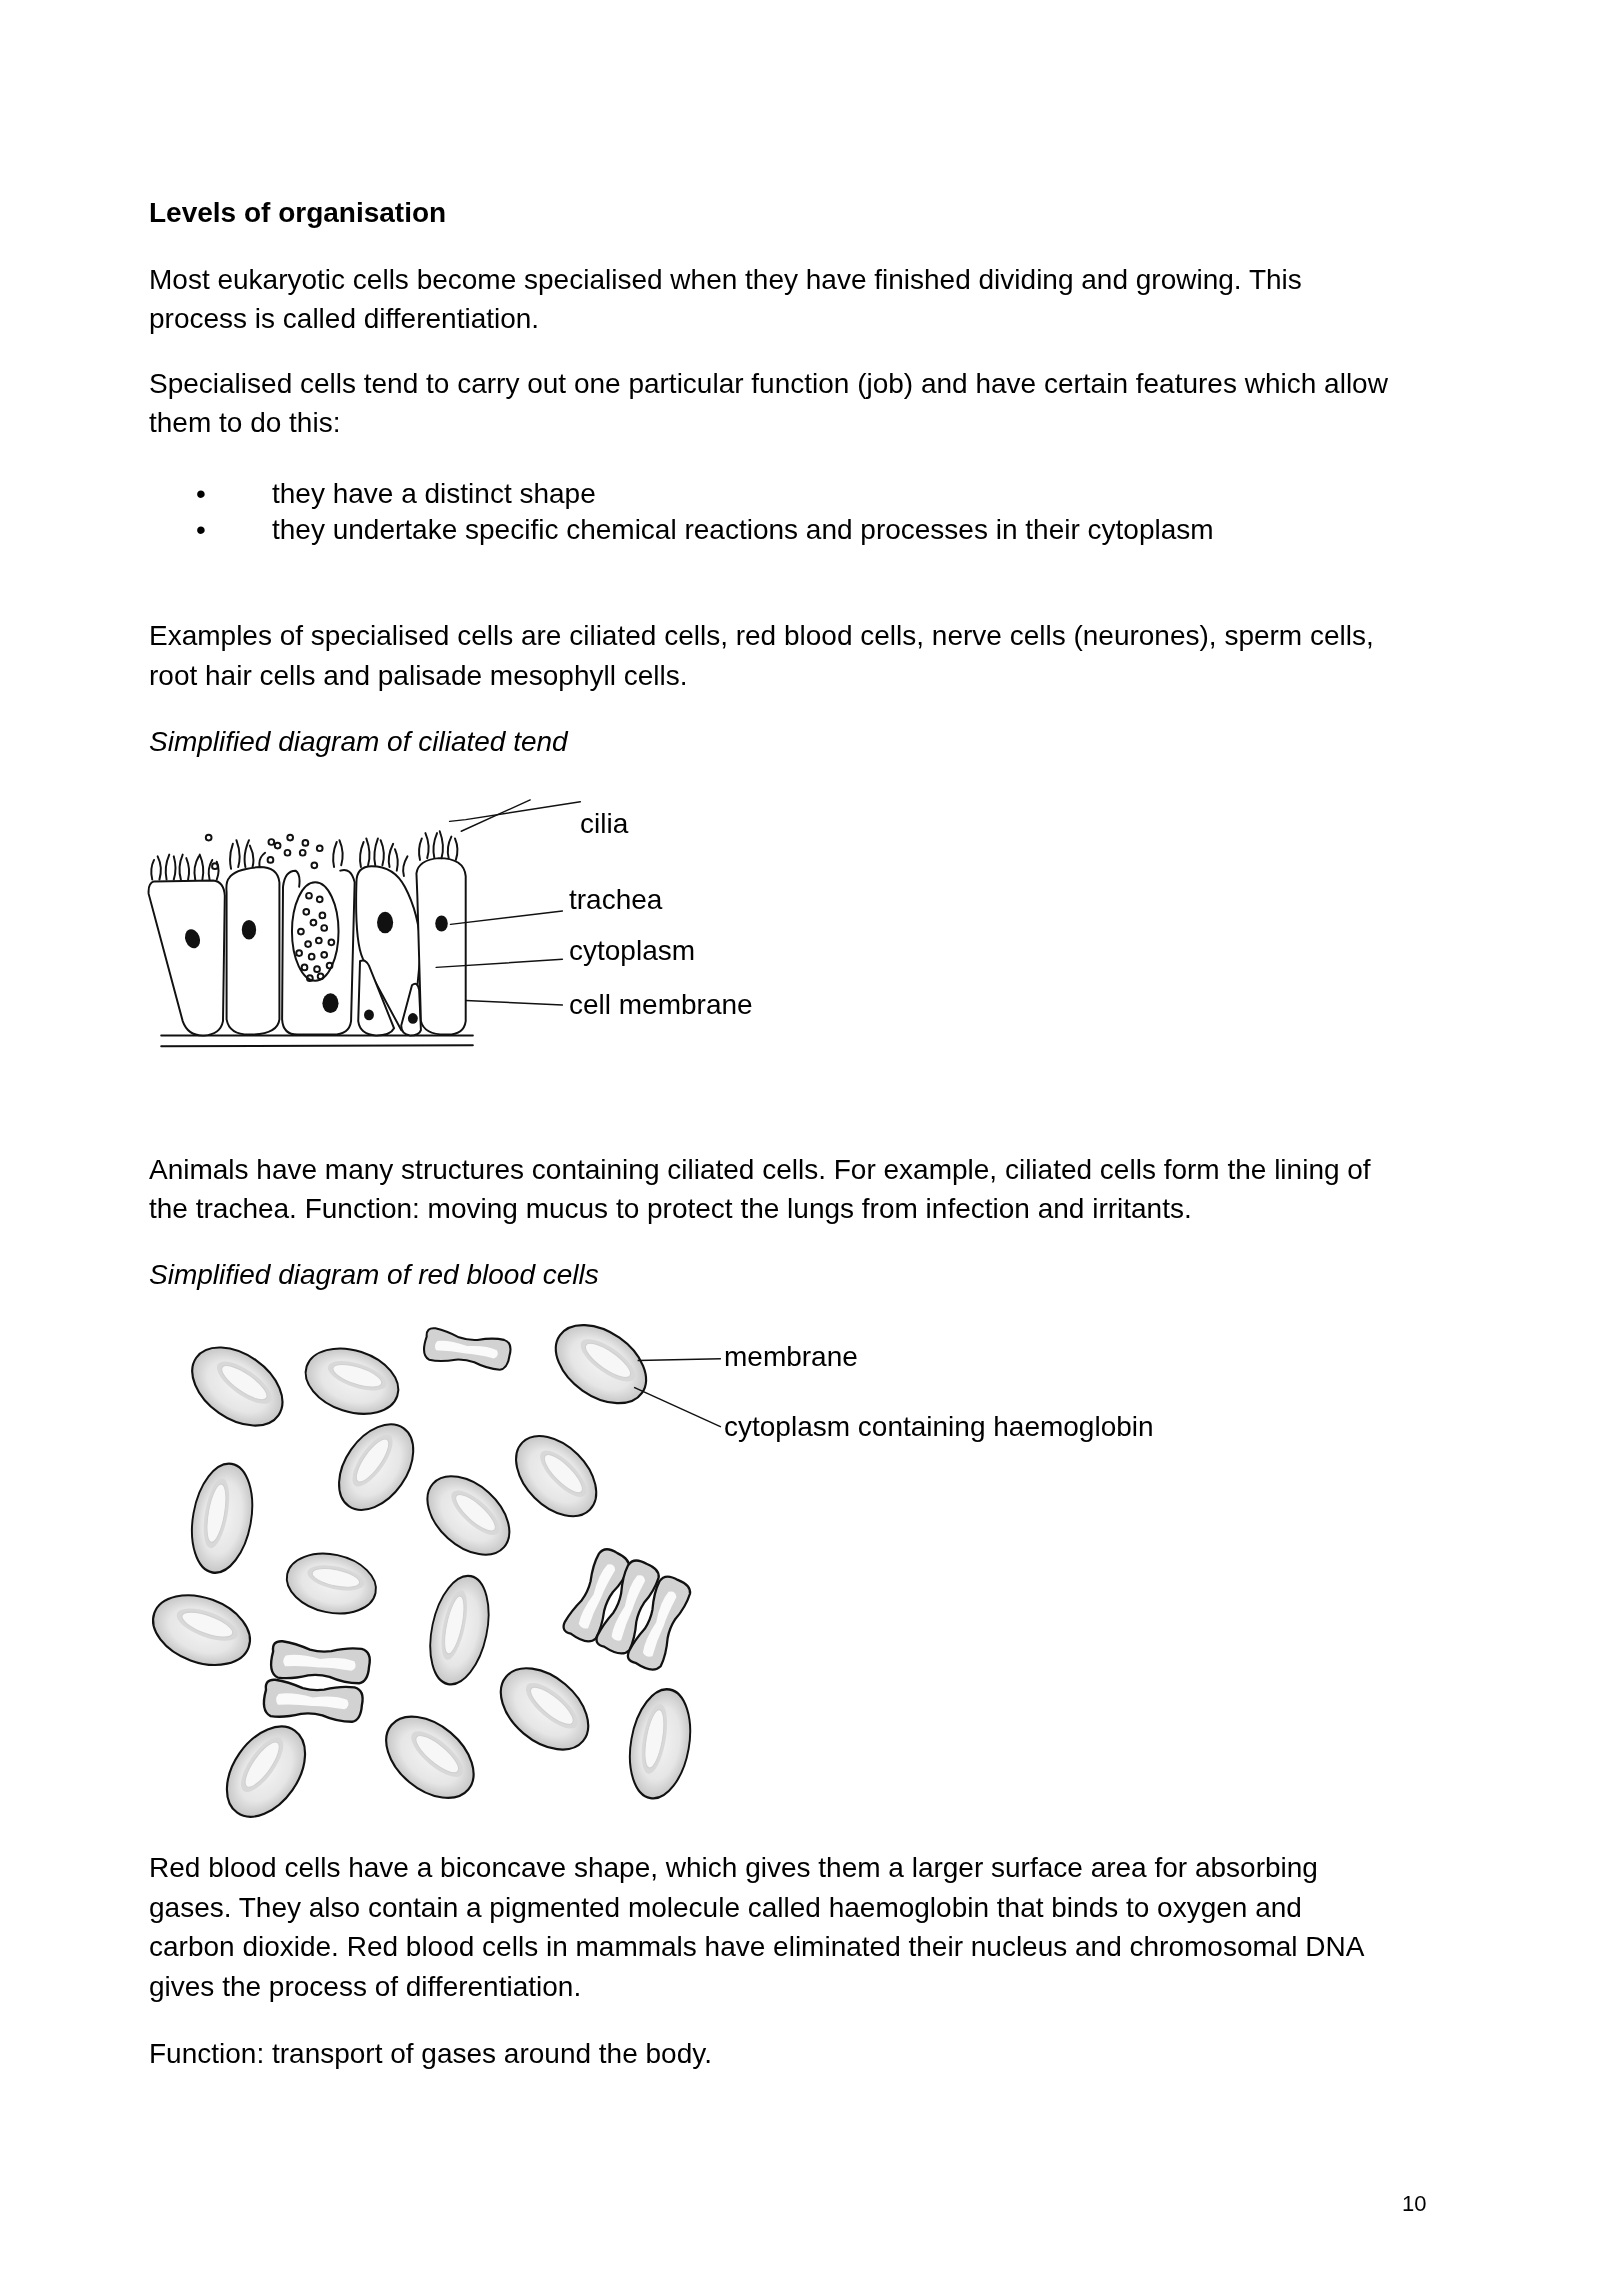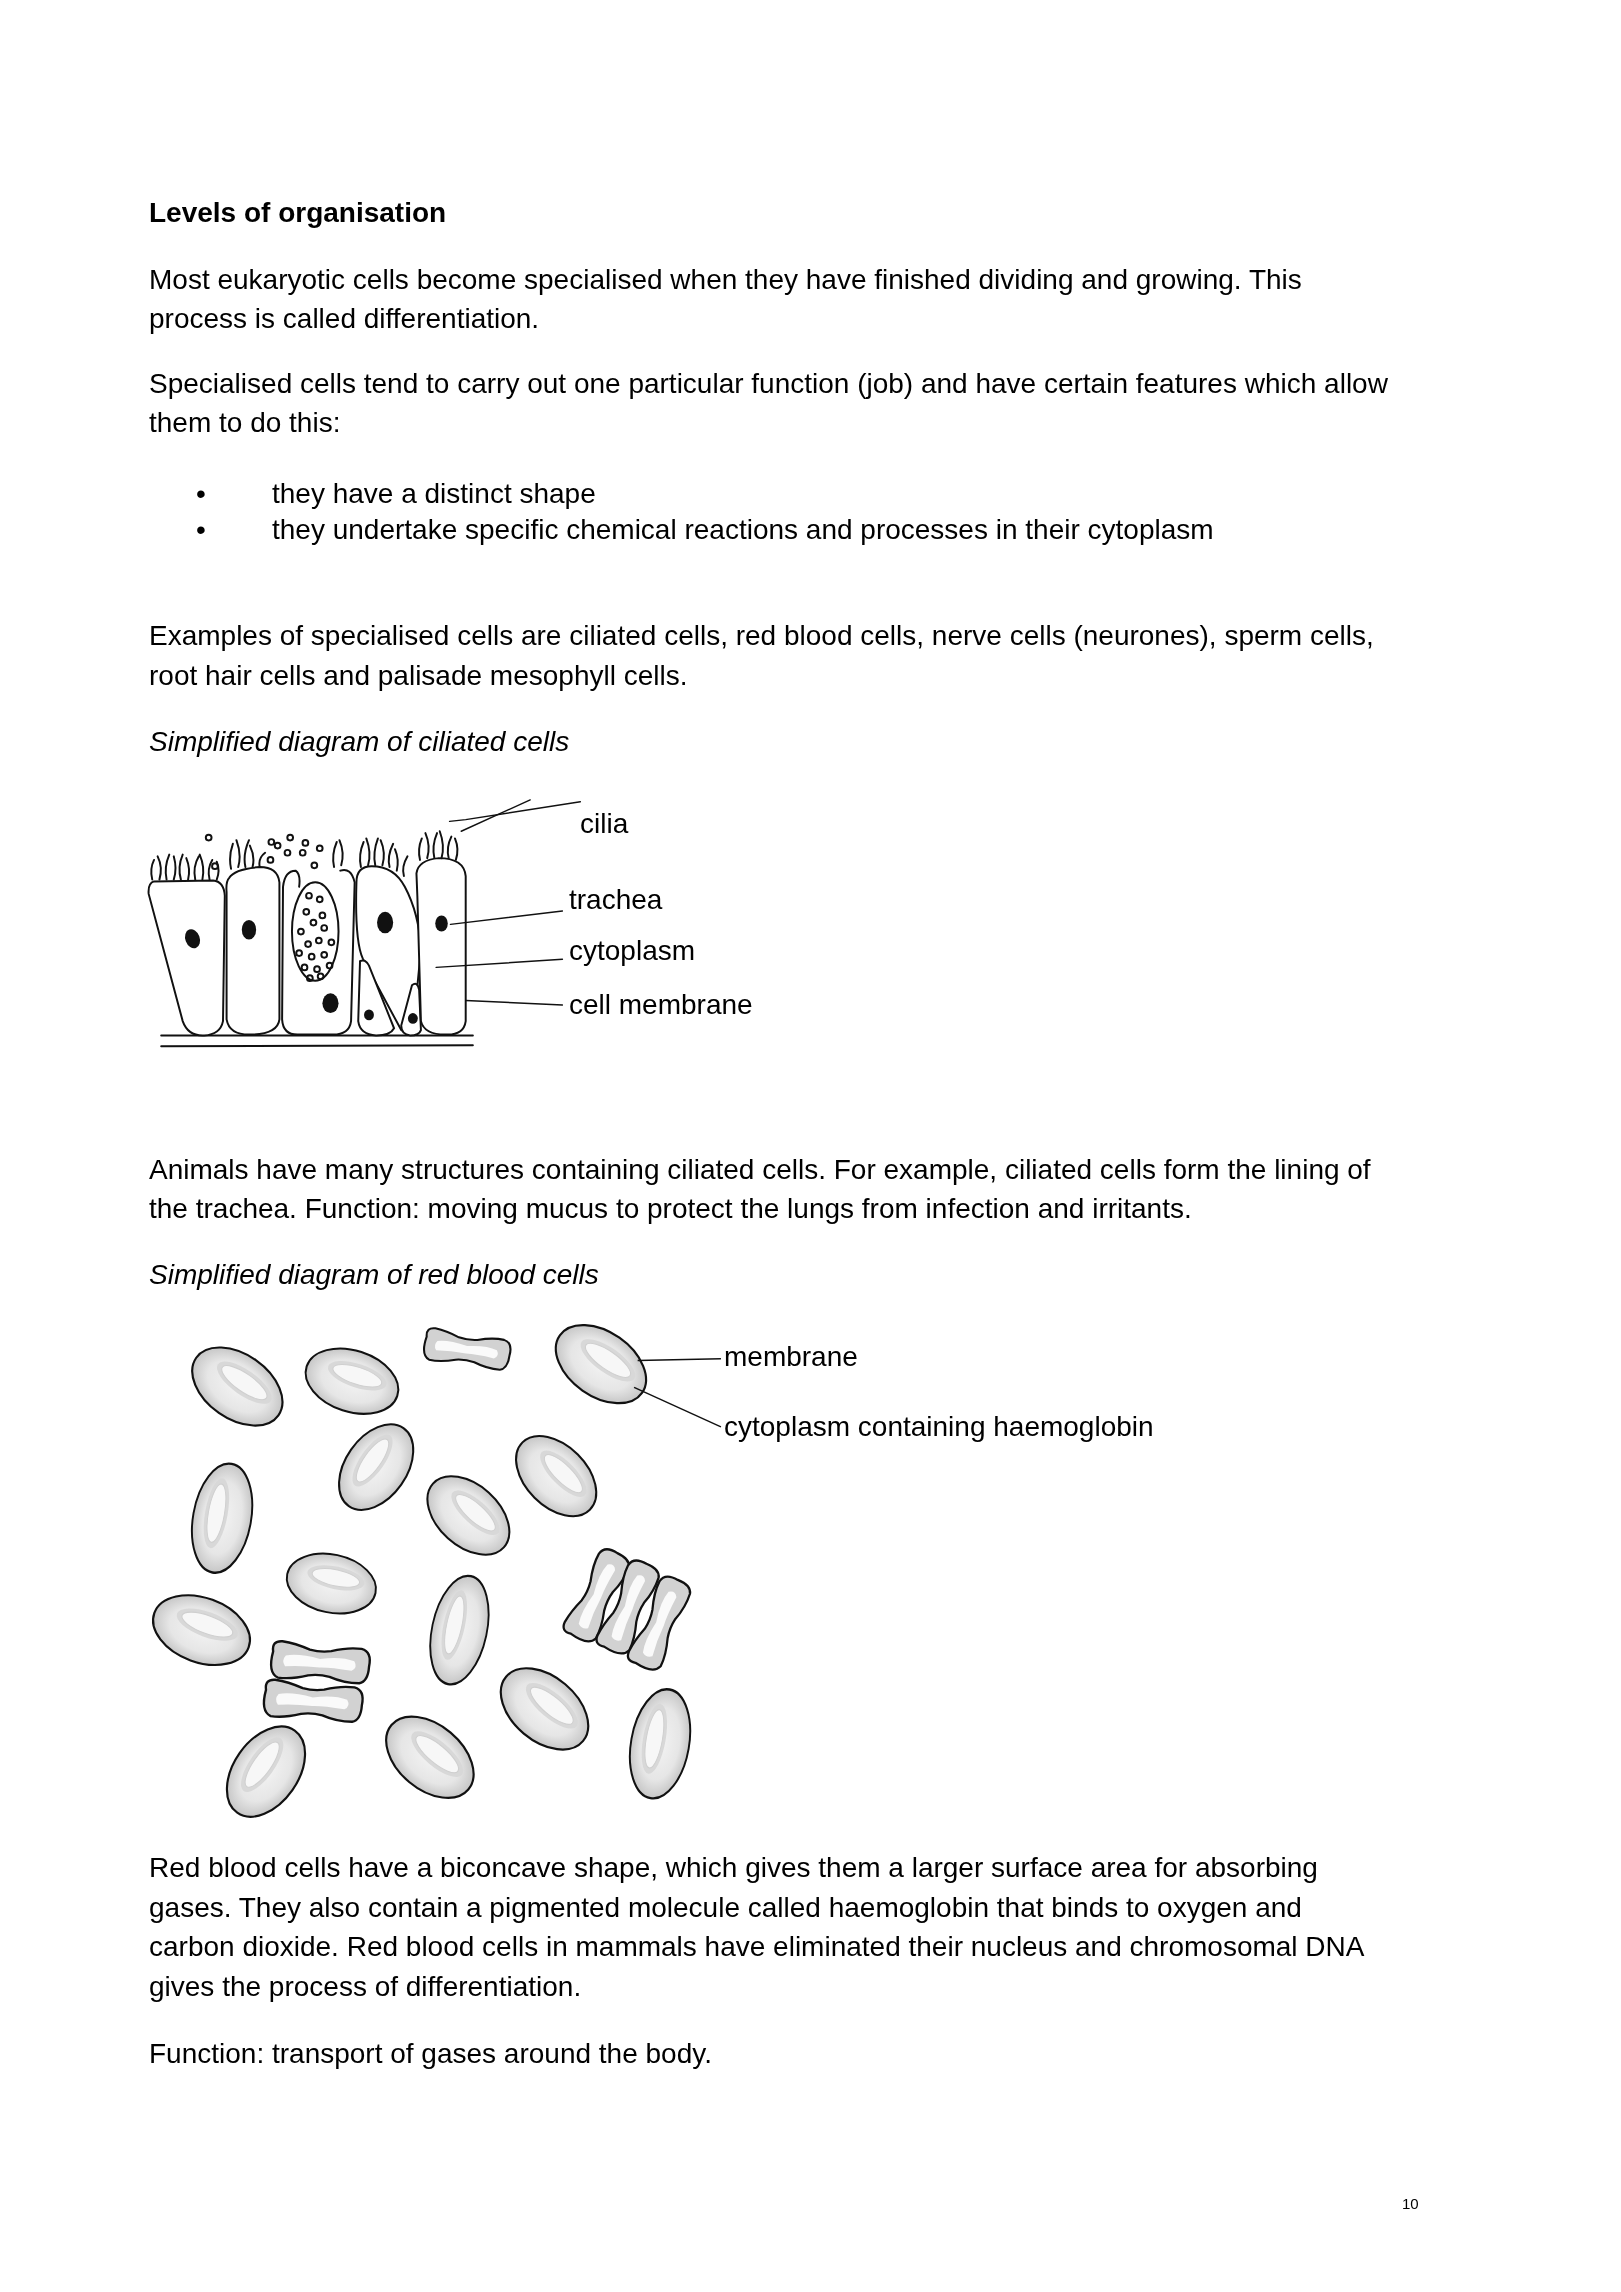--- a/index.html
+++ b/index.html
@@ -5,21 +5,21 @@
   html, body { margin: 0; padding: 0; background: #ffffff; }
   body { width: 1621px; height: 2293px; position: relative; overflow: hidden;
          font-family: "Liberation Sans", sans-serif; color: #000; }
   .t { position: absolute; left: 149px; font-size: 28px; line-height: 39px; white-space: nowrap; text-align: right; }
   .h { font-weight: bold; }
   .i { font-style: italic; }
   .bullet-row { position: absolute; left: 149px; font-size: 28px; line-height: 36px; white-space: nowrap; }
   .bullet-dot { position: absolute; left: 47px; }
   .bullet-text { position: absolute; left: 83px; margin-left: 40px; }
   .lbl { position: absolute; font-size: 28px; line-height: 32px; white-space: nowrap; }
-  .pgnum { position: absolute; left: 1402px; top: 2190px; font-size: 15px; line-height: 27px; }
+  .pgnum { position: absolute; left: 1402px; top: 2190px; font-size: 22px; line-height: 27px; }
   svg.diagram { position: absolute; left: 0; top: 0; overflow: visible; }
 </style>
 </head>
 <body>
 
 <div class="t h" style="top:193px">Levels of organisation</div>
 
 <div>
   <div class="t" style="top:260px">Most eukaryotic cells become specialised when they have finished dividing and growing. This</div>
   <div class="t" style="top:299px">process is called differentiation.</div>
@@ -39,21 +39,21 @@
     <span class="bullet-dot">•</span>
     <span class="bullet-text">they undertake specific chemical reactions and processes in their cytoplasm</span>
   </div>
 </div>
 
 <div>
   <div class="t" style="top:616px">Examples of specialised cells are ciliated cells, red blood cells, nerve cells (neurones), sperm cells,</div>
   <div class="t" style="top:656px">root hair cells and palisade mesophyll cells.</div>
 </div>
 
-<div class="t i" style="top:722px">Simplified diagram of ciliated cells</div>
+<div class="t i" style="top:722px">Simplified diagram of ciliated tend</div>
 
 <div>
   <svg class="diagram" width="1621" height="2293" viewBox="0 0 1810 2560">
     <g fill="none" stroke="#111" stroke-width="2.2" stroke-linecap="round">
 
       <line x1="180" y1="1156" x2="528" y2="1156"></line>
       <line x1="180" y1="1168" x2="528" y2="1167"></line>
 
       <path d="M172,984 Q165,986 166,998 L204,1140 Q210,1157 228,1156 Q246,1155 249,1140 L251,1000 Q250,984 238,983 Z" fill="#fff"></path>
 

